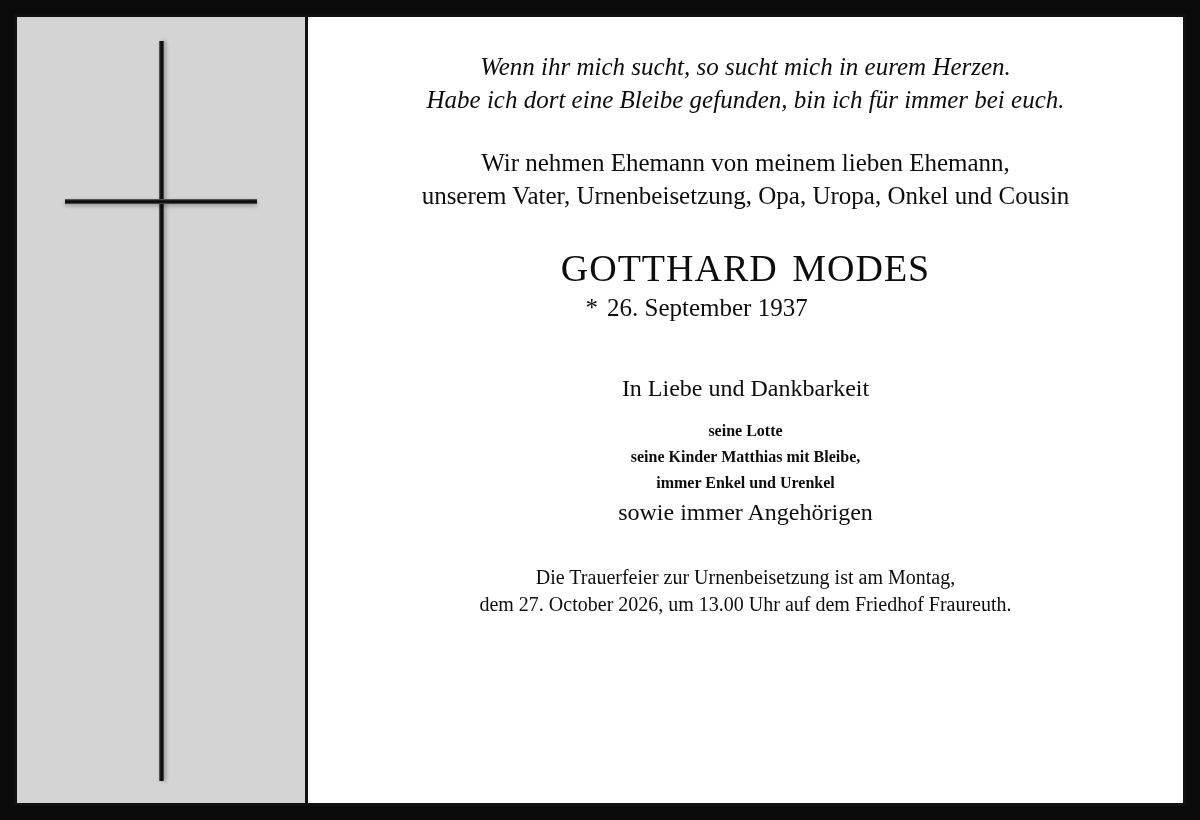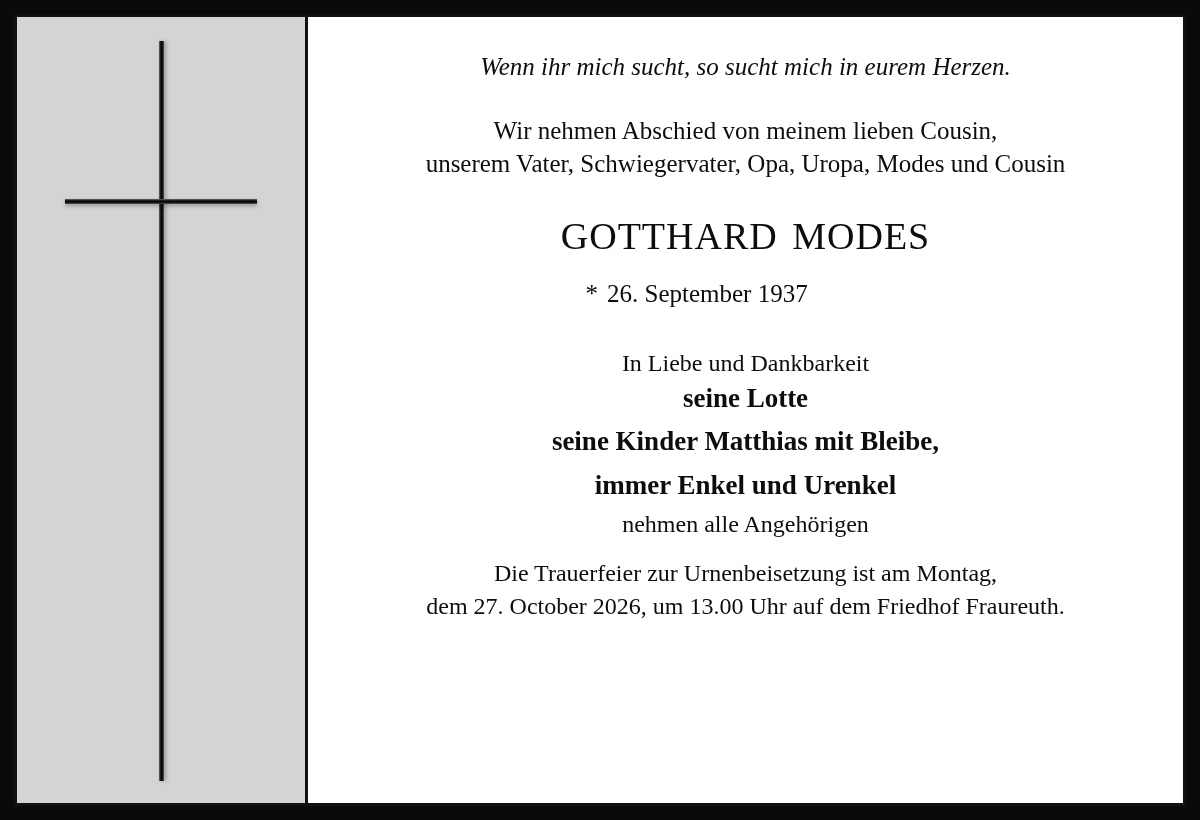--- a/index.html
+++ b/index.html
@@ -99,94 +99,95 @@
   .name {
     font-size: 54px;
     letter-spacing: 1px;
     margin-top: 20px;
     font-variant: small-caps;
     text-transform: lowercase;
     white-space: nowrap;
   }
 
   .dates {
-    margin-top: 18px;
     font-size: 25px;
     display: flex;
     justify-content: center;
     align-items: baseline;
   }
   .dates .birth { width: 330px; text-align: left; padding-left: 10px; }
   .dates .death { width: 300px; text-align: left; }
   .sym { margin-right: 9px; }
 
   .love {
     font-size: 24px;
-    margin-top: 42px;
+    margin-top: 53px;
   }
 
   .family {
-    font-size: 27px;
+    margin-top: 16px;
+    font-size: 16px;
     line-height: 1.62;
   }
   .family .bold { font-weight: bold; }
 
   .relatives {
     font-size: 24px;
     margin-top: 3px;
   }
 
   .ceremony {
-    font-size: 24px;
+    font-size: 20px;
     line-height: 1.38;
-    margin-top: 19px;
+    margin-top: 38px;
   }
   .ceremony div { white-space: nowrap; }
 </style>
 </head>
 <body>
 
 <div class="obituary">
   <div class="frame-outer"></div>
 
   <div class="frame-inner">
 
     <div class="cross-panel">
       <div class="cross-vertical"></div>
       <div class="cross-horizontal"></div>
     </div>
 
     <div class="text-panel">
 
       <div class="verse">
         <div>Wenn ihr mich sucht, so sucht mich in eurem Herzen.</div>
+        <div>Habe ich dort eine Bleibe gefunden, bin ich für immer bei euch.</div>
       </div>
 
       <div class="intro">
-        <div>Wir nehmen Abschied von meinem lieben Cousin,</div>
-        <div>unserem Vater, Schwiegervater, Opa, Uropa, Modes und Cousin</div>
+        <div>Wir nehmen Ehemann von meinem lieben Ehemann,</div>
+        <div>unserem Vater, Urnenbeisetzung, Opa, Uropa, Onkel und Cousin</div>
       </div>
 
       <div class="name">Gotthard Modes</div>
 
       <div class="dates">
         <div class="birth">
           <span class="sym">*</span><span>26. September 1937</span>
         </div>
       </div>
 
       <div class="love">In Liebe und Dankbarkeit</div>
 
       <div class="family">
         <div class="bold">seine Lotte</div>
         <div class="bold">seine Kinder Matthias mit Bleibe,</div>
         <div class="bold">immer Enkel und Urenkel</div>
       </div>
 
-      <div class="relatives">nehmen alle Angehörigen</div>
+      <div class="relatives">sowie immer Angehörigen</div>
 
       <div class="ceremony">
         <div>Die Trauerfeier zur Urnenbeisetzung ist am Montag,</div>
         <div>dem 27. October 2026, um 13.00 Uhr auf dem Friedhof Fraureuth.</div>
       </div>
 
     </div>
   </div>
 </div>
 

